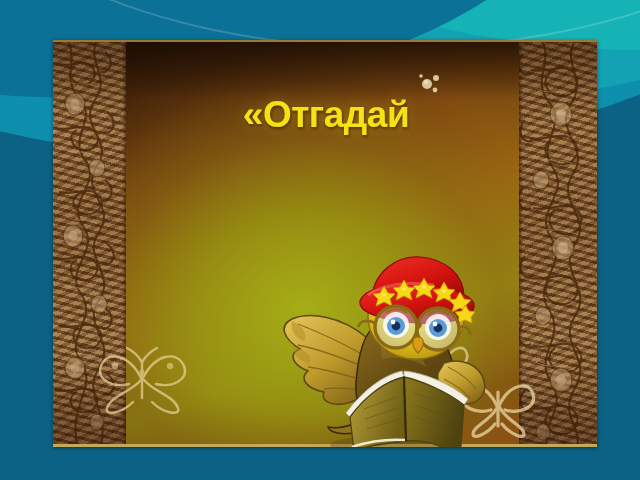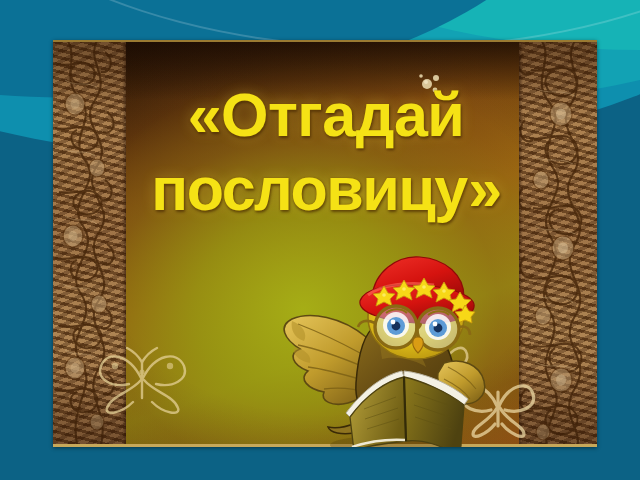--- a/index.html
+++ b/index.html
@@ -168,21 +168,21 @@
     position: absolute;
     left: 75px;
     top: 38px;
     width: 396px;
     text-align: center;
     z-index: 6;
   }
   .title-line {
     font-family: "Liberation Sans", sans-serif;
     font-weight: bold;
-    font-size: 61px;
+    font-size: 37px;
     line-height: 74px;
     letter-spacing: -0.5px;
     color: #f5e215;
     text-shadow:
       0 0 2px rgba(120,80,0,0.7),
       1px 2px 3px rgba(60,30,0,0.65),
       0 0 14px rgba(255,230,60,0.28);
     white-space: nowrap;
   }
   .title-line-2 { letter-spacing: -1.5px; }
@@ -522,18 +522,17 @@
           <path d="M146 160 L182 172"></path>
           <path d="M147 172 L183 184"></path>
         </g>
 
         <path d="M84 202 C102 196, 120 194, 137 195" stroke="#efe9d2" stroke-width="2.4" fill="none"></path>
       </g>
     </svg>
 
     <div id="title-block">
       <div class="title-line title-line-1">«Отгадай</div>
-      <div class="title-line title-line-2">пословицу»</div>
     </div>
 
   </div>
 
 </div>
 
 </body></html>

